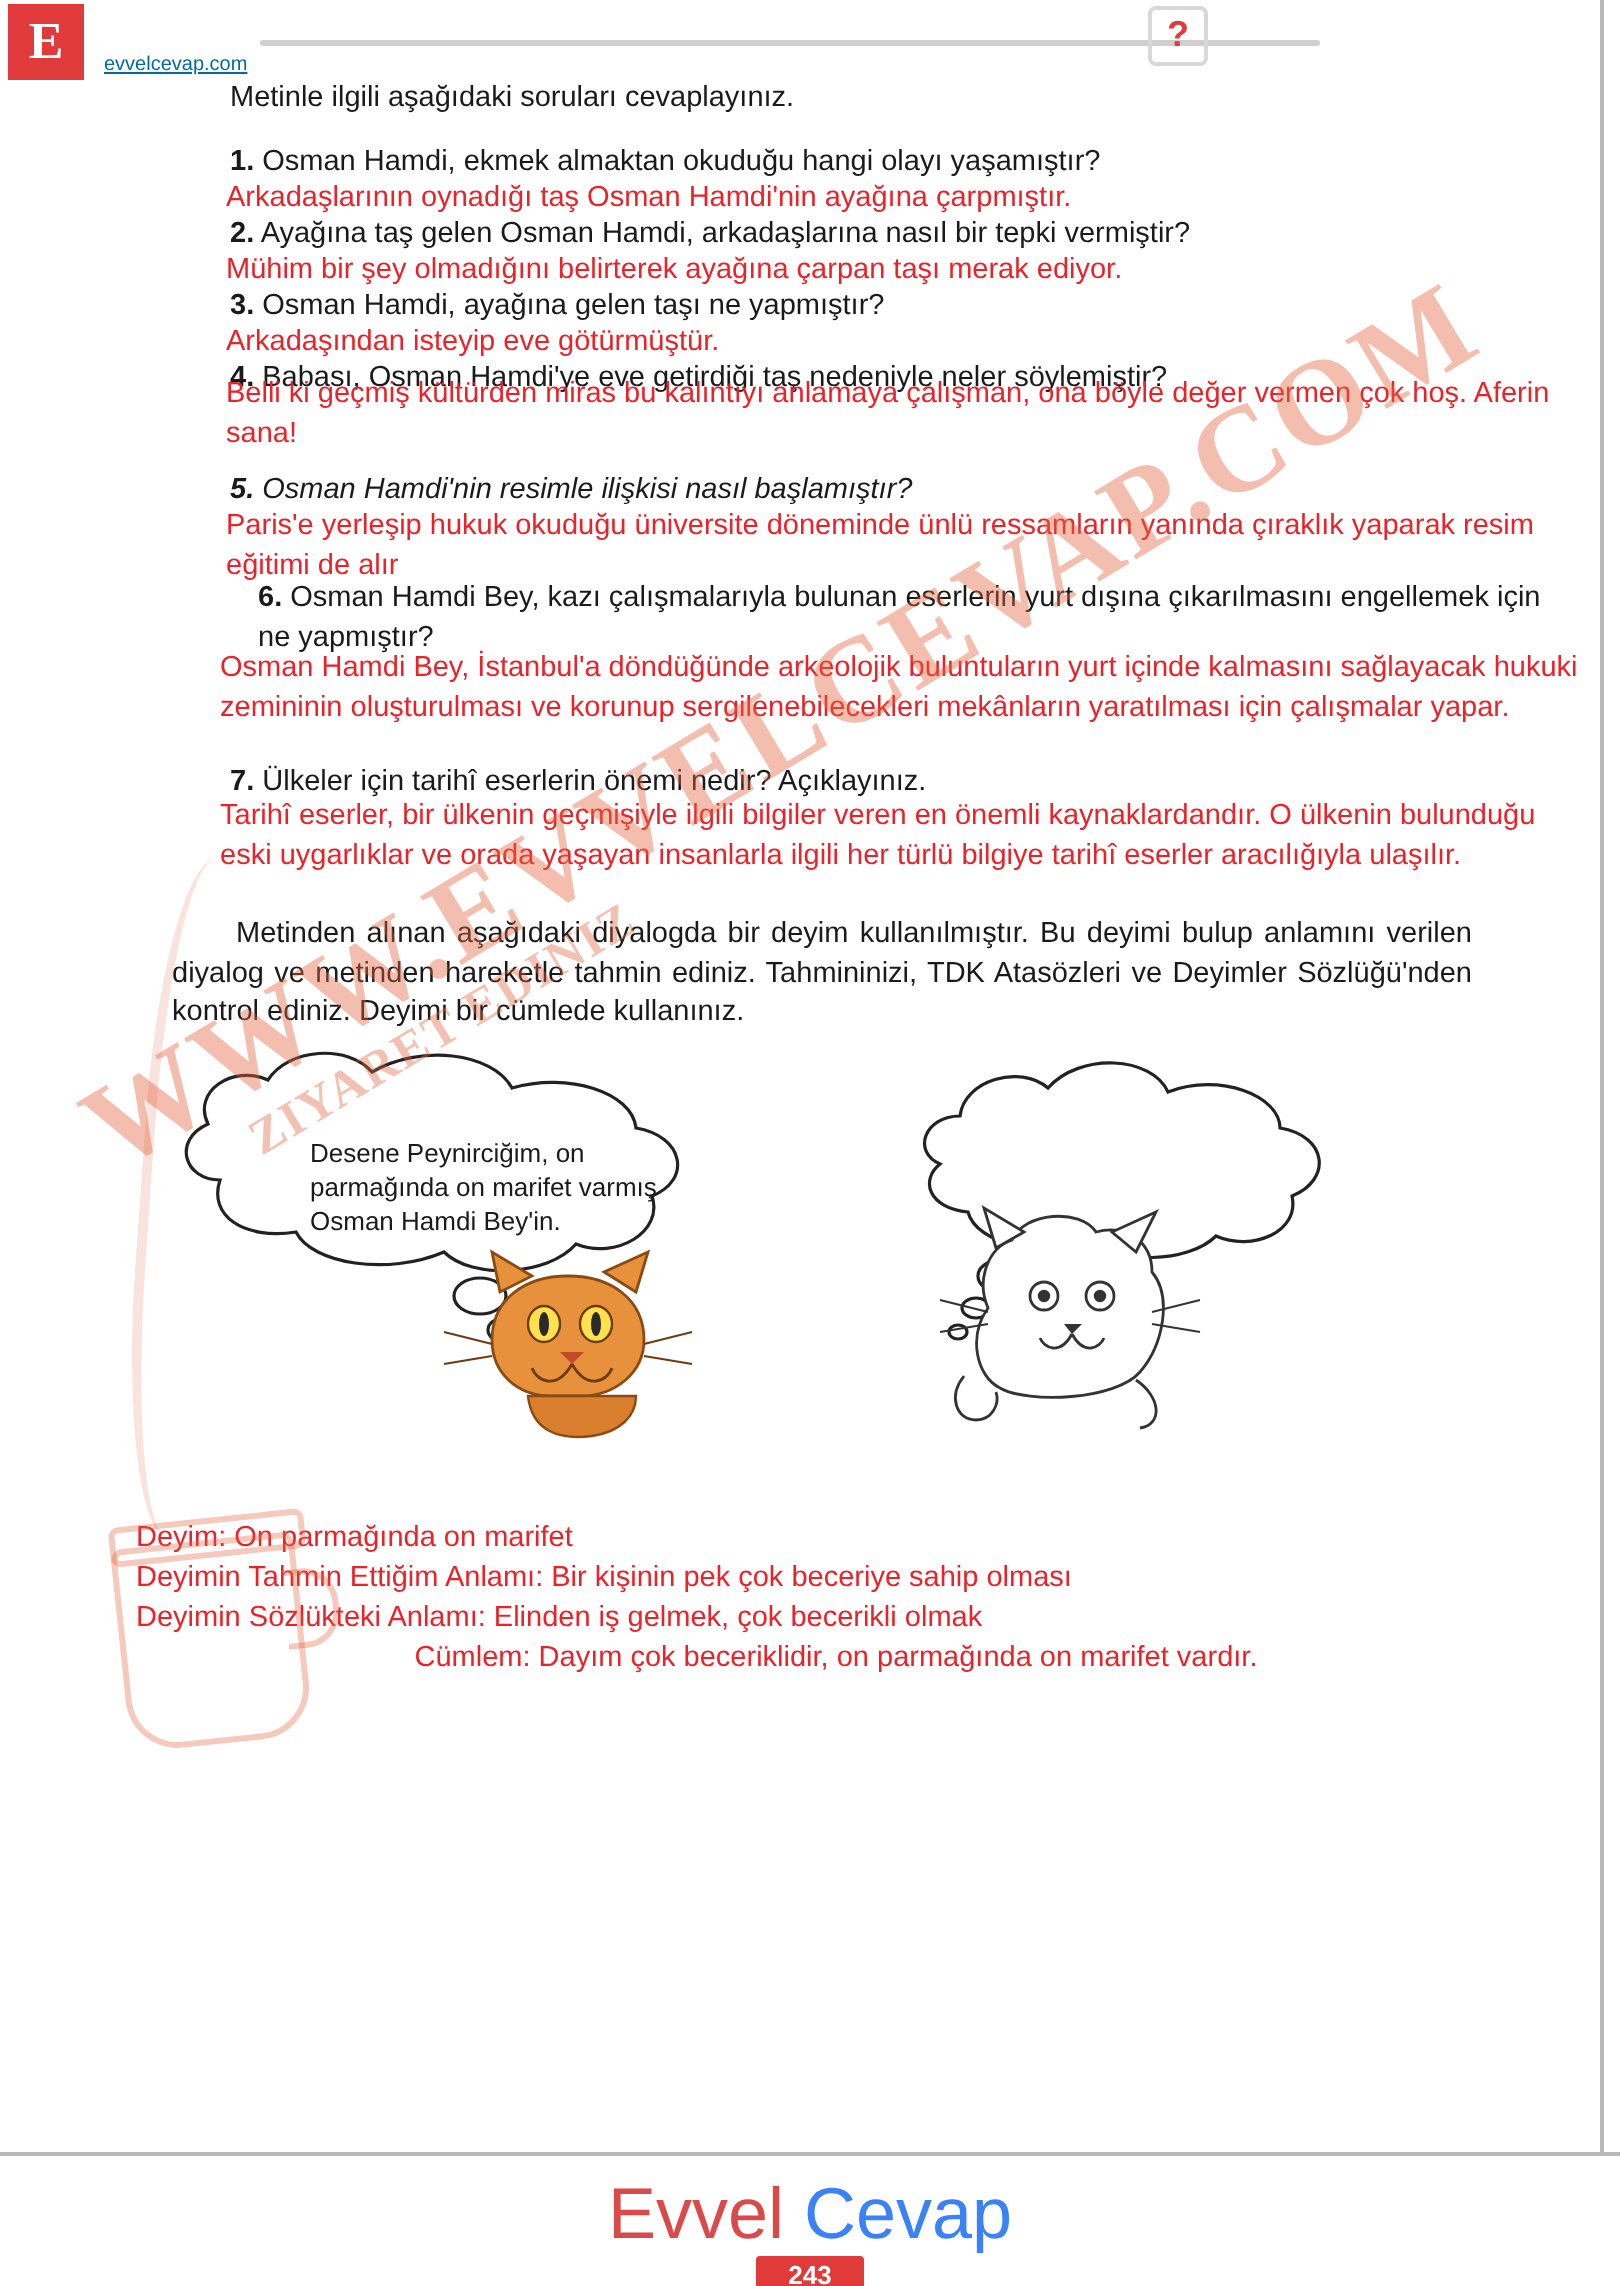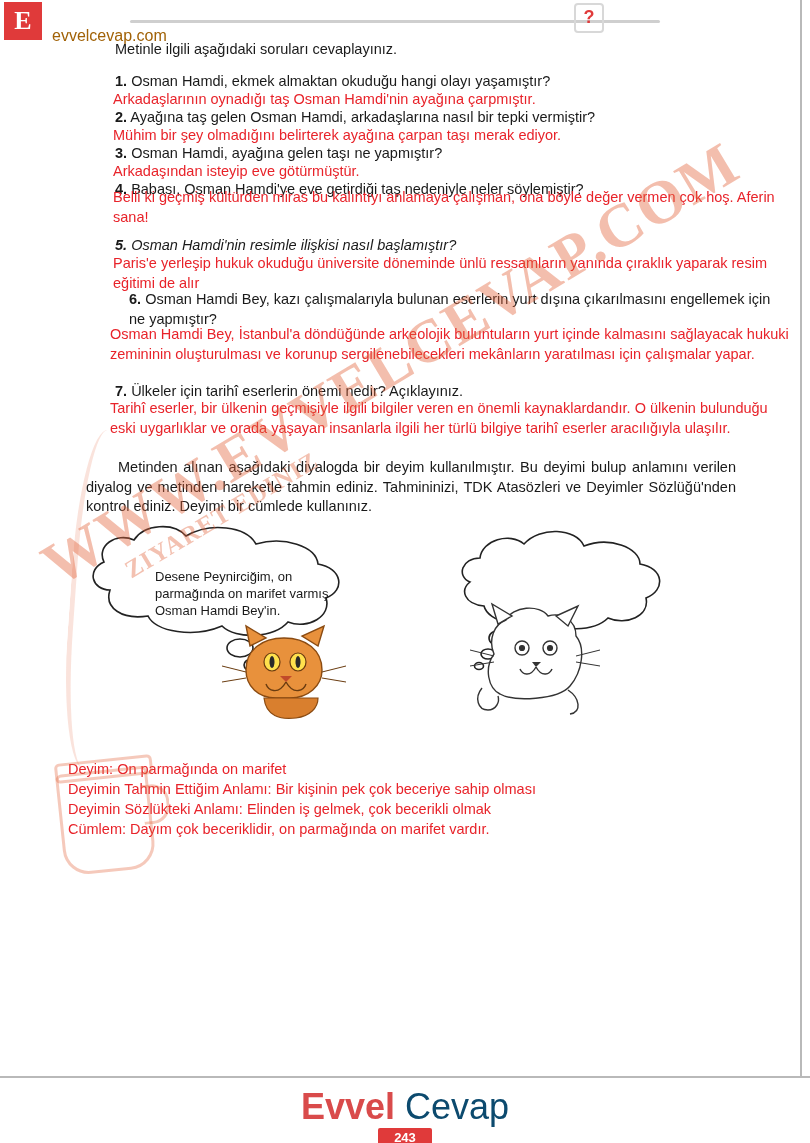--- a/index.html
+++ b/index.html
@@ -61,23 +61,24 @@
     height: 26px;
     color: #cfcfcf;
     font-size: 21px;
     letter-spacing: .2px;
     white-space: nowrap;
   }
   .banner-yt .hl { color: #bdbdbd; }
   .banner-sub {
     position: absolute;
     left: 52px; top: 27px;
-    color: #a16207;
-    font-size: 16px;
+    color: #0369a1;
+    font-size: 10px;
     white-space: nowrap;
+    text-decoration: underline;
   }
   .banner-bar {
     position: absolute;
     left: 130px; top: 20px;
     width: 530px; height: 3px;
     background: #cfcfcf;
     border-radius: 2px;
   }
   .banner-q {
     position: absolute;
@@ -200,22 +201,22 @@
     z-index: 25;
   }
   .footer-brand {
     position: absolute;
     left: 0; top: 8px;
     width: 810px;
     text-align: center;
     font-size: 36px;
     font-family: "Liberation Sans", sans-serif;
   }
-  .footer-brand .b1 { color: #d94b4b; font-weight: bold; text-align: center; }
-  .footer-brand .b2 { color: #0c4a6e; }
+  .footer-brand .b1 { color: #d94b4b; font-weight: normal; text-align: center; }
+  .footer-brand .b2 { color: #3b82f6; }
   .page-number {
     position: absolute;
     left: 50%;
     margin-left: -27px;
     top: 50px;
     width: 54px; height: 19px;
     background: #e03a3a;
     color: #ffffff;
     font-size: 13px;
     font-weight: bold;
@@ -290,21 +291,21 @@
       <span class="qnum">7.</span>
       <span>Ülkeler için tarihî eserlerin önemi nedir? Açıklayınız.</span>
     </div>
     <div class="ans" style="left:110px; top:399px; width:680px;">Tarihî eserler, bir ülkenin geçmişiyle ilgili bilgiler veren en önemli kaynaklardandır. O ülkenin bulunduğu eski uygarlıklar ve orada yaşayan insanlarla ilgili her türlü bilgiye tarihî eserler aracılığıyla ulaşılır.</div>
 
     <div class="blk" style="left:86px; top:458px; width:650px; text-indent:32px; text-align:justify;">Metinden alınan aşağıdaki diyalogda bir deyim kullanılmıştır. Bu deyimi bulup anlamını verilen diyalog ve metinden hareketle tahmin ediniz. Tahmininizi, TDK Atasözleri ve Deyimler Sözlüğü'nden kontrol ediniz. Deyimi bir cümlede kullanınız.</div>
 
     <div class="ans" style="left:68px; top:760px; width:700px;">Deyim: On parmağında on marifet</div>
     <div class="ans" style="left:68px; top:780px; width:700px;">Deyimin Tahmin Ettiğim Anlamı: Bir kişinin pek çok beceriye sahip olması</div>
     <div class="ans" style="left:68px; top:800px; width:700px;">Deyimin Sözlükteki Anlamı: Elinden iş gelmek, çok becerikli olmak</div>
-    <div class="ans" style="left:68px; top:820px; width:700px;">Cümlem: Dayım çok beceriklidir, on parmağında on marifet vardır.</div>
+    <div class="ans" style="left:68px; top:820px; width:700px;text-align:center;">Cümlem: Dayım çok beceriklidir, on parmağında on marifet vardır.</div>
   </div>
 
   <div id="comic">
     <svg width="680" height="220" viewBox="0 0 680 220">
 
       <g fill="#ffffff" stroke="#222" stroke-width="1.6">
         <path d="M40 70
                  C 22 70, 16 50, 34 42
                  C 26 26, 46 12, 64 20
                  C 74 4, 104 2, 116 16

